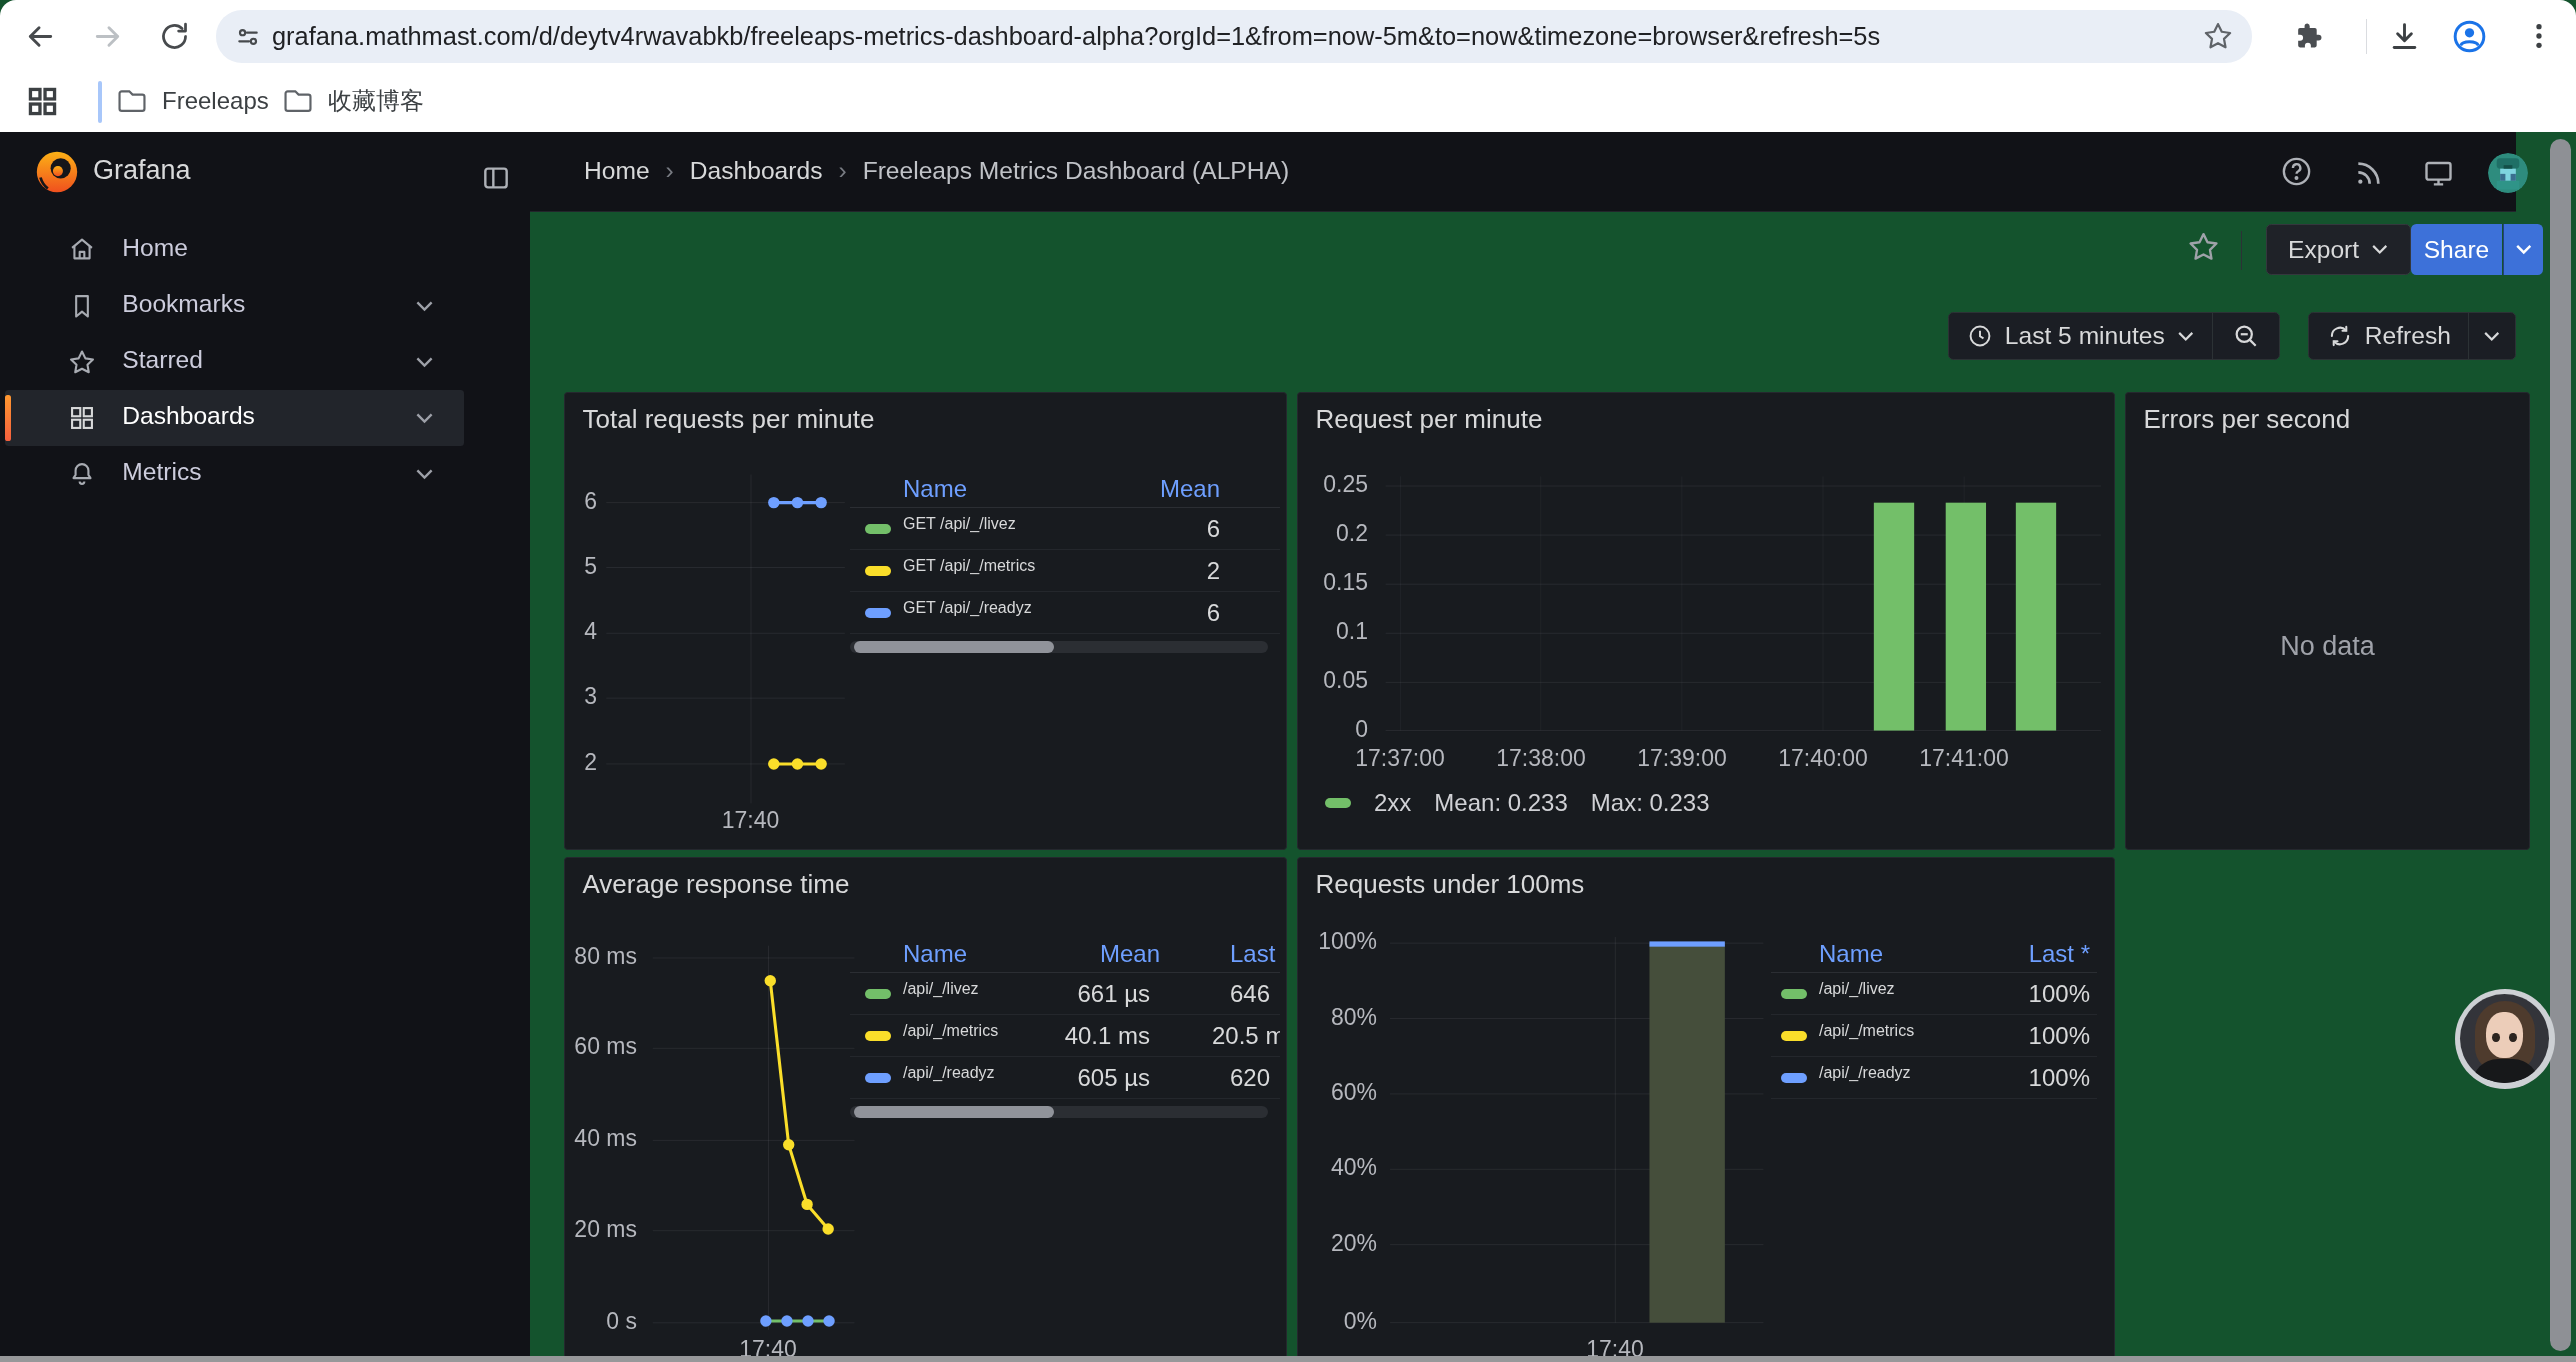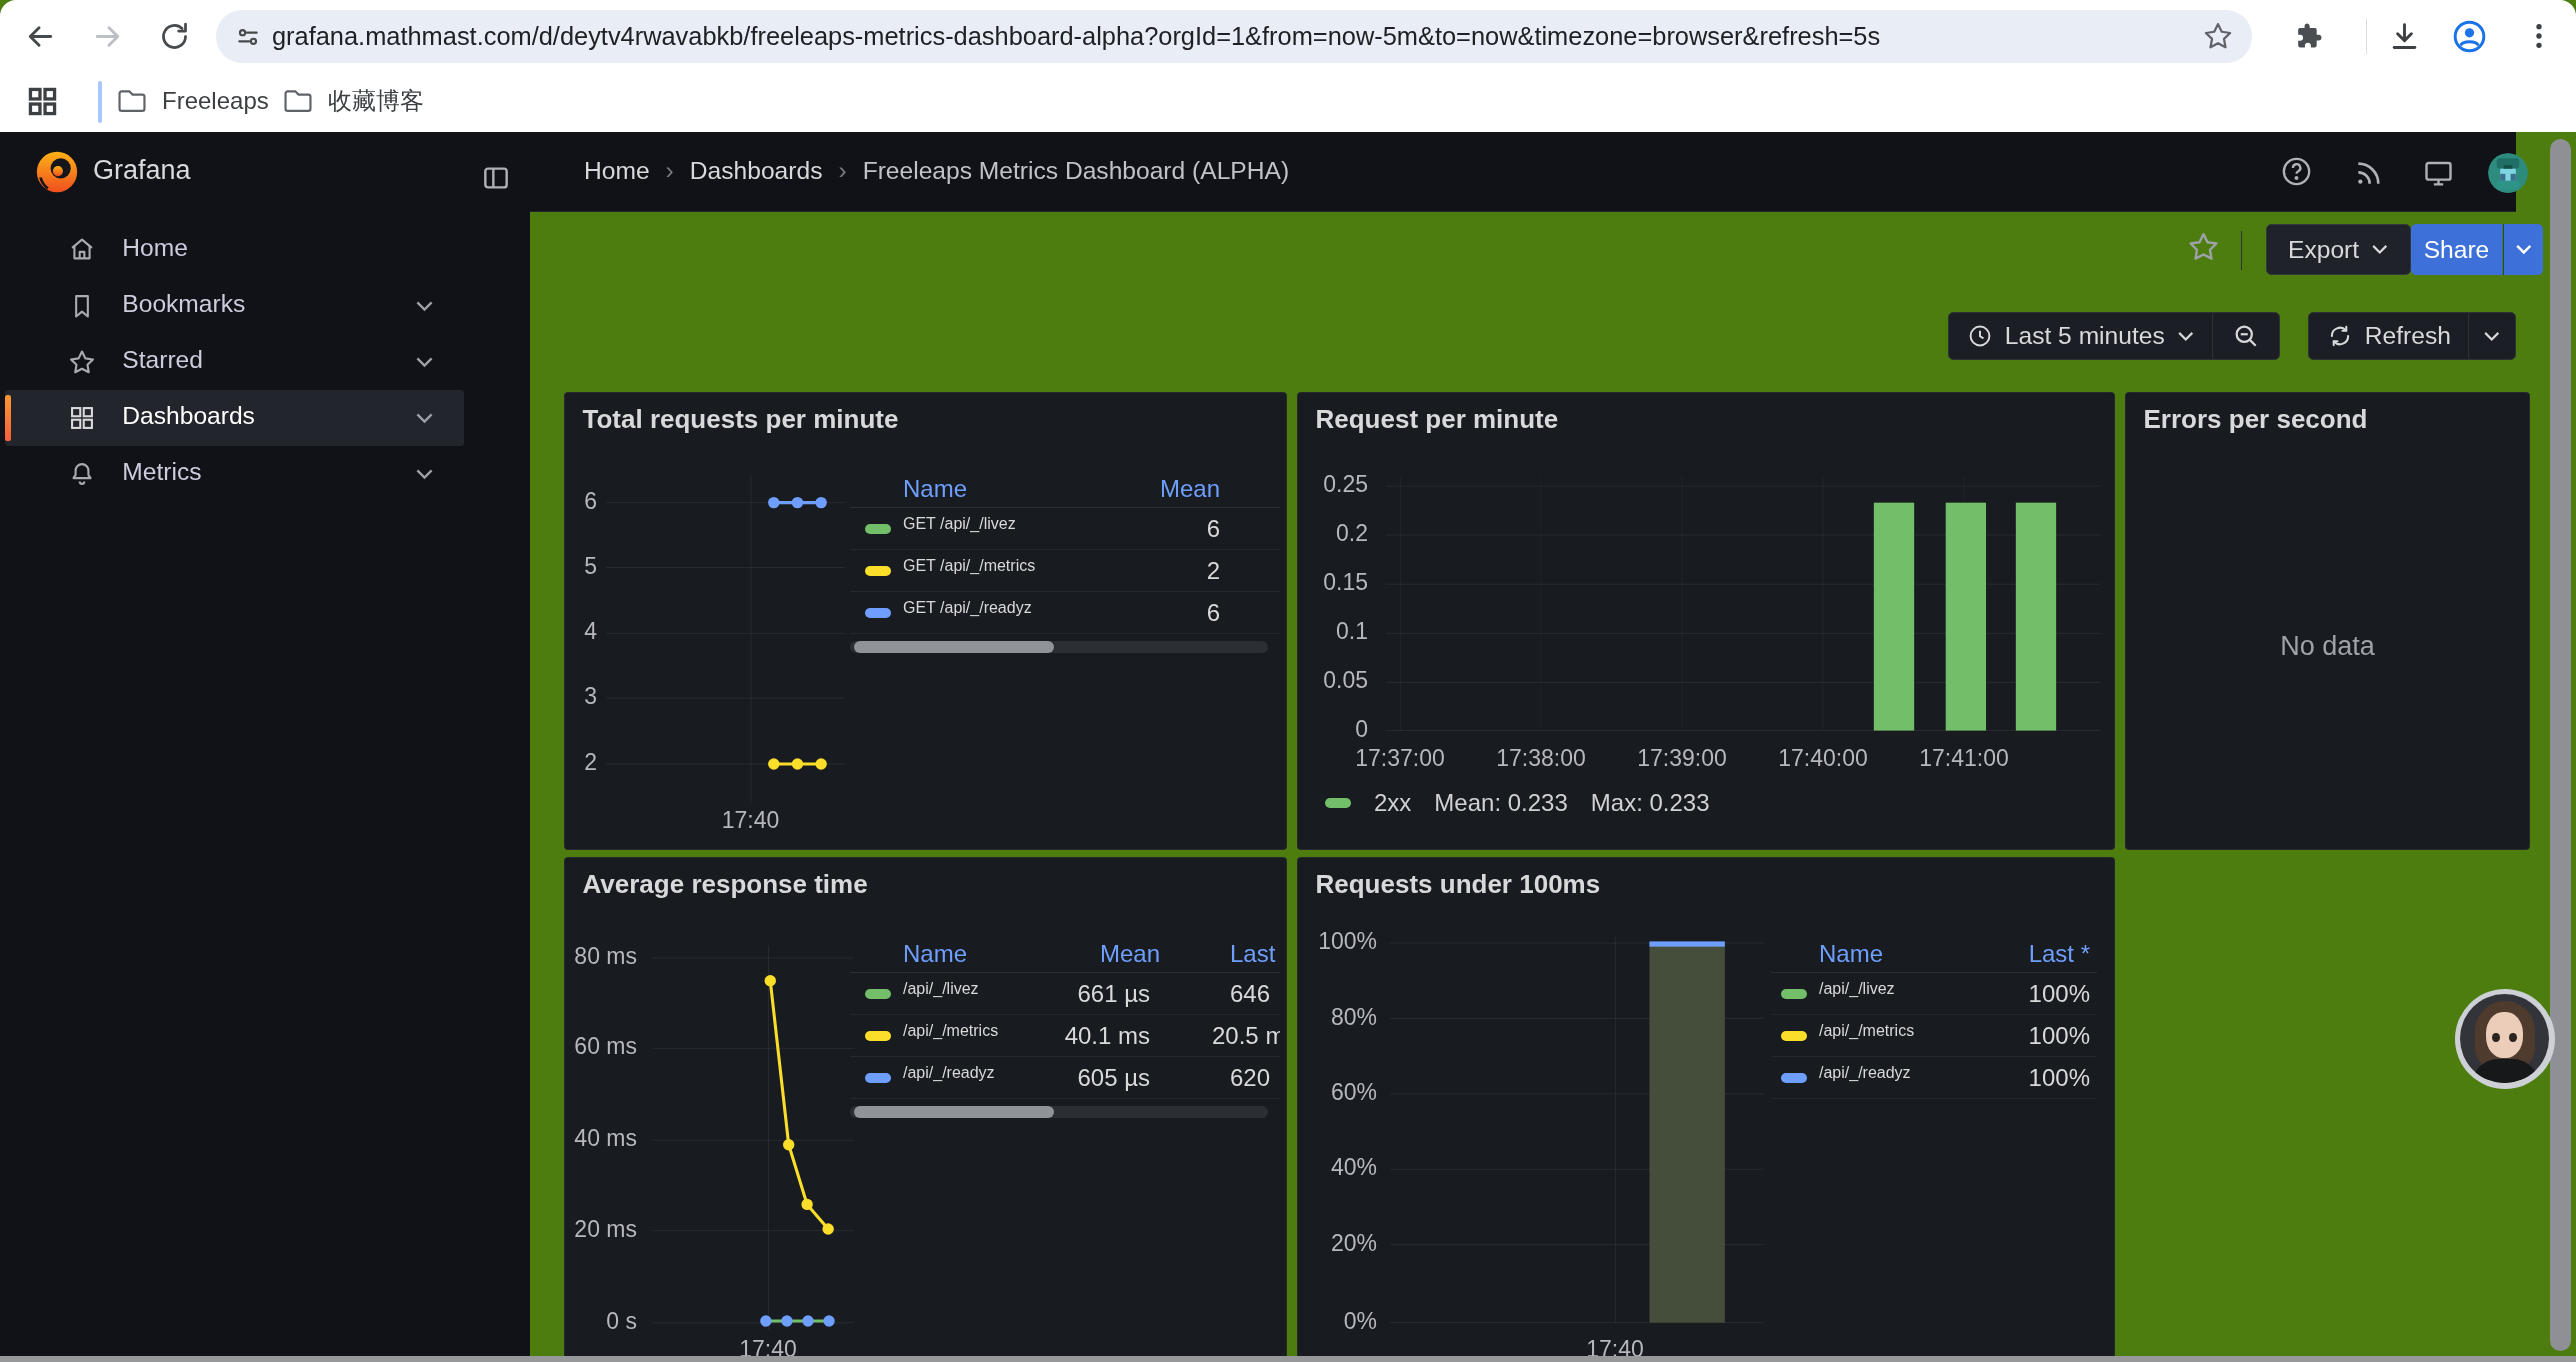--- a/index.html
+++ b/index.html
@@ -1,17 +1,17 @@
 <!DOCTYPE html>
 <html style="font-size:14px"><head>
 <meta charset="utf-8">
 <style>
   html,body{margin:0;padding:0;background:#0a0b0d;}
   body{font-family:"Liberation Sans", sans-serif;}
-  #screen{position:relative;width:2576px;height:1363px;overflow:hidden;background:#4d7c0f;}
+  #screen{position:relative;width:2576px;height:1363px;overflow:hidden;background:#14532d;}
   .abs{position:absolute;}
   
   .chrome-toolbar{position:absolute;left:0;top:0;width:2576px;height:72px;background:#ffffff;border-radius:16px 16px 0 0;}
   .chrome-bookmarks{position:absolute;left:0;top:72px;width:2576px;height:60px;background:#ffffff;}
   .nav-btn{position:absolute;width:42px;height:42px;display:flex;align-items:center;justify-content:center;color:#474a4d;}
   .url-pill{position:absolute;left:216px;top:9.6px;width:2036px;height:53px;border-radius:26px;background:#e9eef6;}
   .url-text{position:absolute;left:56px;top:0;width:1955px;height:53px;line-height:53px;font-size:25.4px;color:#202124;white-space:nowrap;overflow:hidden;}
   .bm-label{font-size:24px;color:#3c4043;line-height:35px;}
   
   .gf-header{position:absolute;left:0;top:132px;width:2516px;height:79px;background:#111217;border-bottom:0.9px solid #22252b;}
@@ -31,21 +31,21 @@
   .side-label{position:absolute;left:117px;top:12.3px;font-size:24.6px;color:#ccccdc;}
   .side-chev{position:absolute;right:30px;top:21px;color:#9da0a8;}
   
   .btn-dark{position:absolute;height:49px;display:flex;align-items:center;gap:12.3px;padding:0 21px;background:#1f2228;border:0.9px solid #34373d;border-radius:5.3px;color:#d8d9da;font-size:24.6px;}
   .btn-blue{background:#3D71D9;color:#ffffff;font-size:24.6px;font-weight:500;display:flex;align-items:center;justify-content:center;}
   .ctrl-group{position:absolute;height:46px;display:flex;align-items:stretch;background:#1b1e24;border:0.9px solid #2c3235;border-radius:5.3px;color:#d8d9da;}
   .ctrl-seg{display:flex;align-items:center;gap:12.3px;padding:0 17.5px;font-size:24.6px;}
   .ctrl-div{width:0.9px;background:#2c3235;}
   
   .panel{position:absolute;background:#181b1f;border:0.9px solid #25282e;border-radius:3.5px;overflow:hidden;}
-  .ptitle{position:absolute;left:17.5px;top:10.5px;font-size:26px;color:#d8d9da;font-weight:700;white-space:nowrap;}
+  .ptitle{position:absolute;left:17.5px;top:10.5px;font-size:26px;color:#d8d9da;font-weight:400;white-space:nowrap;}
   .tick{position:absolute;color:#b6b8be;font-size:23px;}
   .legend{position:absolute;overflow:hidden;}
   .lhead{position:relative;height:39px;border-bottom:0.9px solid #2b2e33;}
   .lh{position:absolute;top:7px;font-size:24px;color:#6E9FFF;font-weight:500;white-space:nowrap;}
   .lrow{position:relative;height:41px;border-bottom:0.9px solid #24272c;}
   .pill{position:absolute;left:15px;top:16px;width:26px;height:9.6px;border-radius:5.3px;}
   .lname{position:absolute;left:53px;top:7px;font-size:16px;color:#d8d9da;white-space:nowrap;}
   .lval{position:absolute;top:7px;font-size:24px;color:#d8d9da;white-space:nowrap;}
   .lscroll{position:relative;margin-top:7px;width:418px;height:12.3px;border-radius:6.1px;background:#2b2e33;}
   .lthumb{position:absolute;left:3.5px;top:0;width:200px;height:12.3px;border-radius:6.1px;background:#90939a;}

